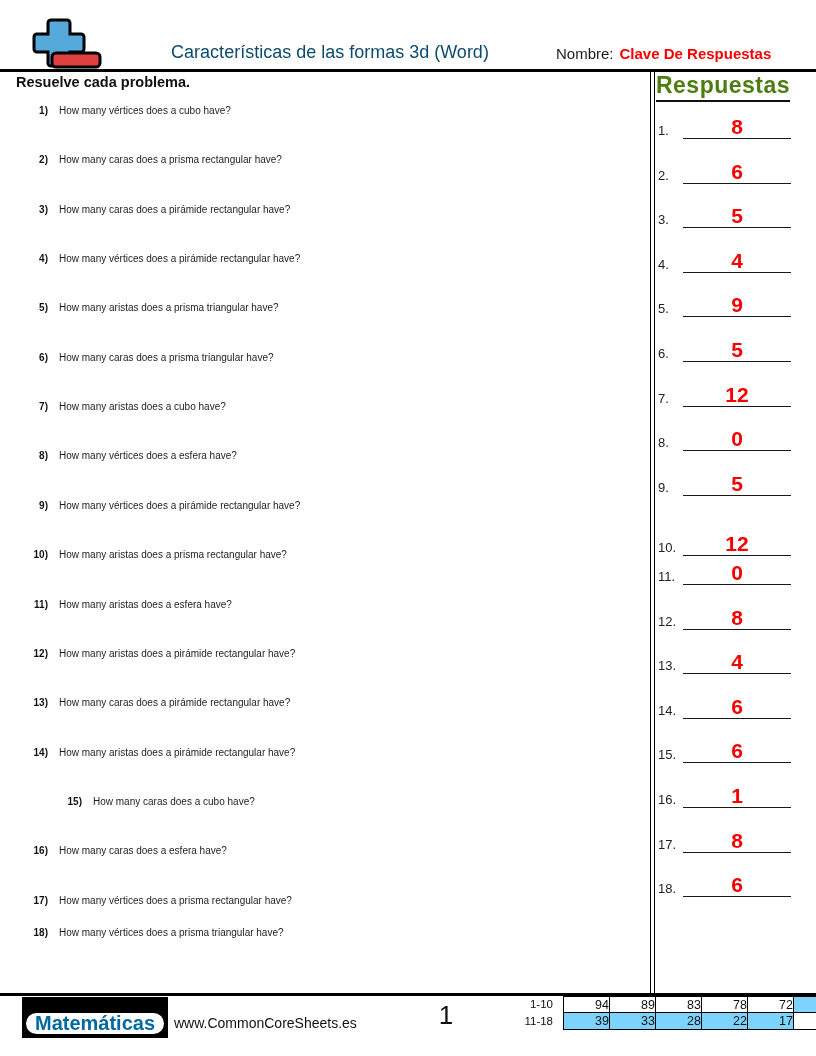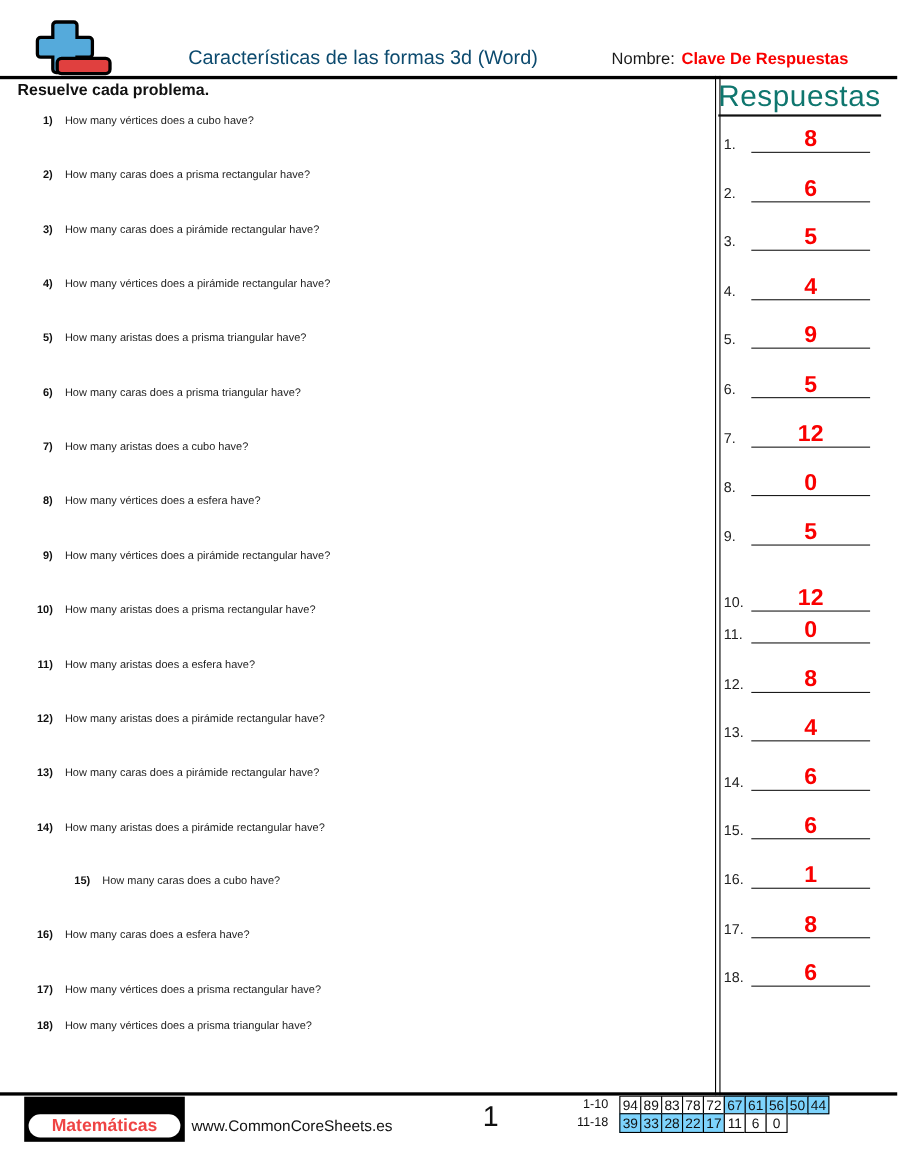--- a/index.html
+++ b/index.html
@@ -21,51 +21,51 @@
   .name-value{color:#f90000;font-weight:bold;margin-left:6px;}
   .rule-top{position:absolute;left:0;top:69px;width:816px;height:3px;background:#000;}
   .instructions{position:absolute;left:16px;top:74px;font-size:14.5px;font-weight:bold;color:#111;}
   
   .vdivider{
     position:absolute;left:650px;top:69px;height:927px;width:5px;
     border-left:1.7px solid #000;border-right:1.7px solid #000;box-sizing:border-box;
   }
   .answers-title{
     position:absolute;left:653px;top:72px;width:140px;text-align:center;
-    font-size:27px;font-weight:normal;letter-spacing:0.5px;color:#0f766e;
+    font-size:23px;font-weight:bold;letter-spacing:0.5px;color:#4d7c0f;
   }
   .answers-title span{border-bottom:2.5px solid #111;padding-bottom:2px;}
   .a-row{position:absolute;left:656px;width:140px;height:23px;}
   .a-num{position:absolute;left:2px;bottom:1px;font-size:13px;color:#222;}
   .a-line{position:absolute;left:27px;bottom:0;width:108px;border-bottom:1.7px solid #1a1a1a;}
   .a-val{
     position:absolute;left:27px;bottom:1px;width:108px;text-align:center;
     font-size:21px;font-weight:bold;color:#f90000;line-height:22px;
   }
   
   .q-row{position:absolute;left:0;width:640px;font-size:10px;line-height:17px;white-space:nowrap;}
   .q-num{display:inline-block;width:48px;text-align:right;font-weight:bold;color:#111;}
   .q-text{margin-left:11px;color:#1d1d1d;}
   
   .rule-bottom{position:absolute;left:0;top:993px;width:816px;height:3px;background:#000;}
   .brand-box{position:absolute;left:22px;top:997px;width:146px;height:41px;background:#000;}
   .brand-pill{
     position:absolute;left:4px;top:4px;right:4px;bottom:4px;background:#fff;
     border-radius:17px;display:flex;align-items:center;justify-content:center;
-    font-size:16px;font-weight:bold;color:#ef4444;margin-top:12px;
+    font-size:20px;font-weight:bold;color:#0369a1;margin-top:12px;
   }
   .website{position:absolute;left:174px;top:1015px;font-size:14px;color:#111;}
   .page-num{position:absolute;left:420px;top:1000px;width:52px;text-align:center;font-size:26px;color:#111;}
   .score-labels{position:absolute;left:512px;top:996px;width:46px;}
   .score-label{height:17px;line-height:17px;text-align:right;font-size:11.5px;color:#111;padding-right:5px;}
   .score-table{position:absolute;left:563px;top:996px;}
   .score-row{display:flex;height:17px;}
   .score-cell{
-    width:20px;height:17px;line-height:17px;box-sizing:border-box;
-    border:1px solid #000;margin-left:-1px;text-align:center;
+    width:47px;height:17px;line-height:17px;box-sizing:border-box;
+    border:1px solid #000;margin-left:-1px;text-align:right;
     font-size:12.5px;color:#111;background:#fff;
   }
   .score-row + .score-row .score-cell{margin-top:-1px;height:18px;line-height:17px;}
   .score-cell.hl{background:#7dd3fc;}
   .score-cell:first-child{margin-left:0;}
 </style>
 </head>
 <body>
 
 <div class="page">

